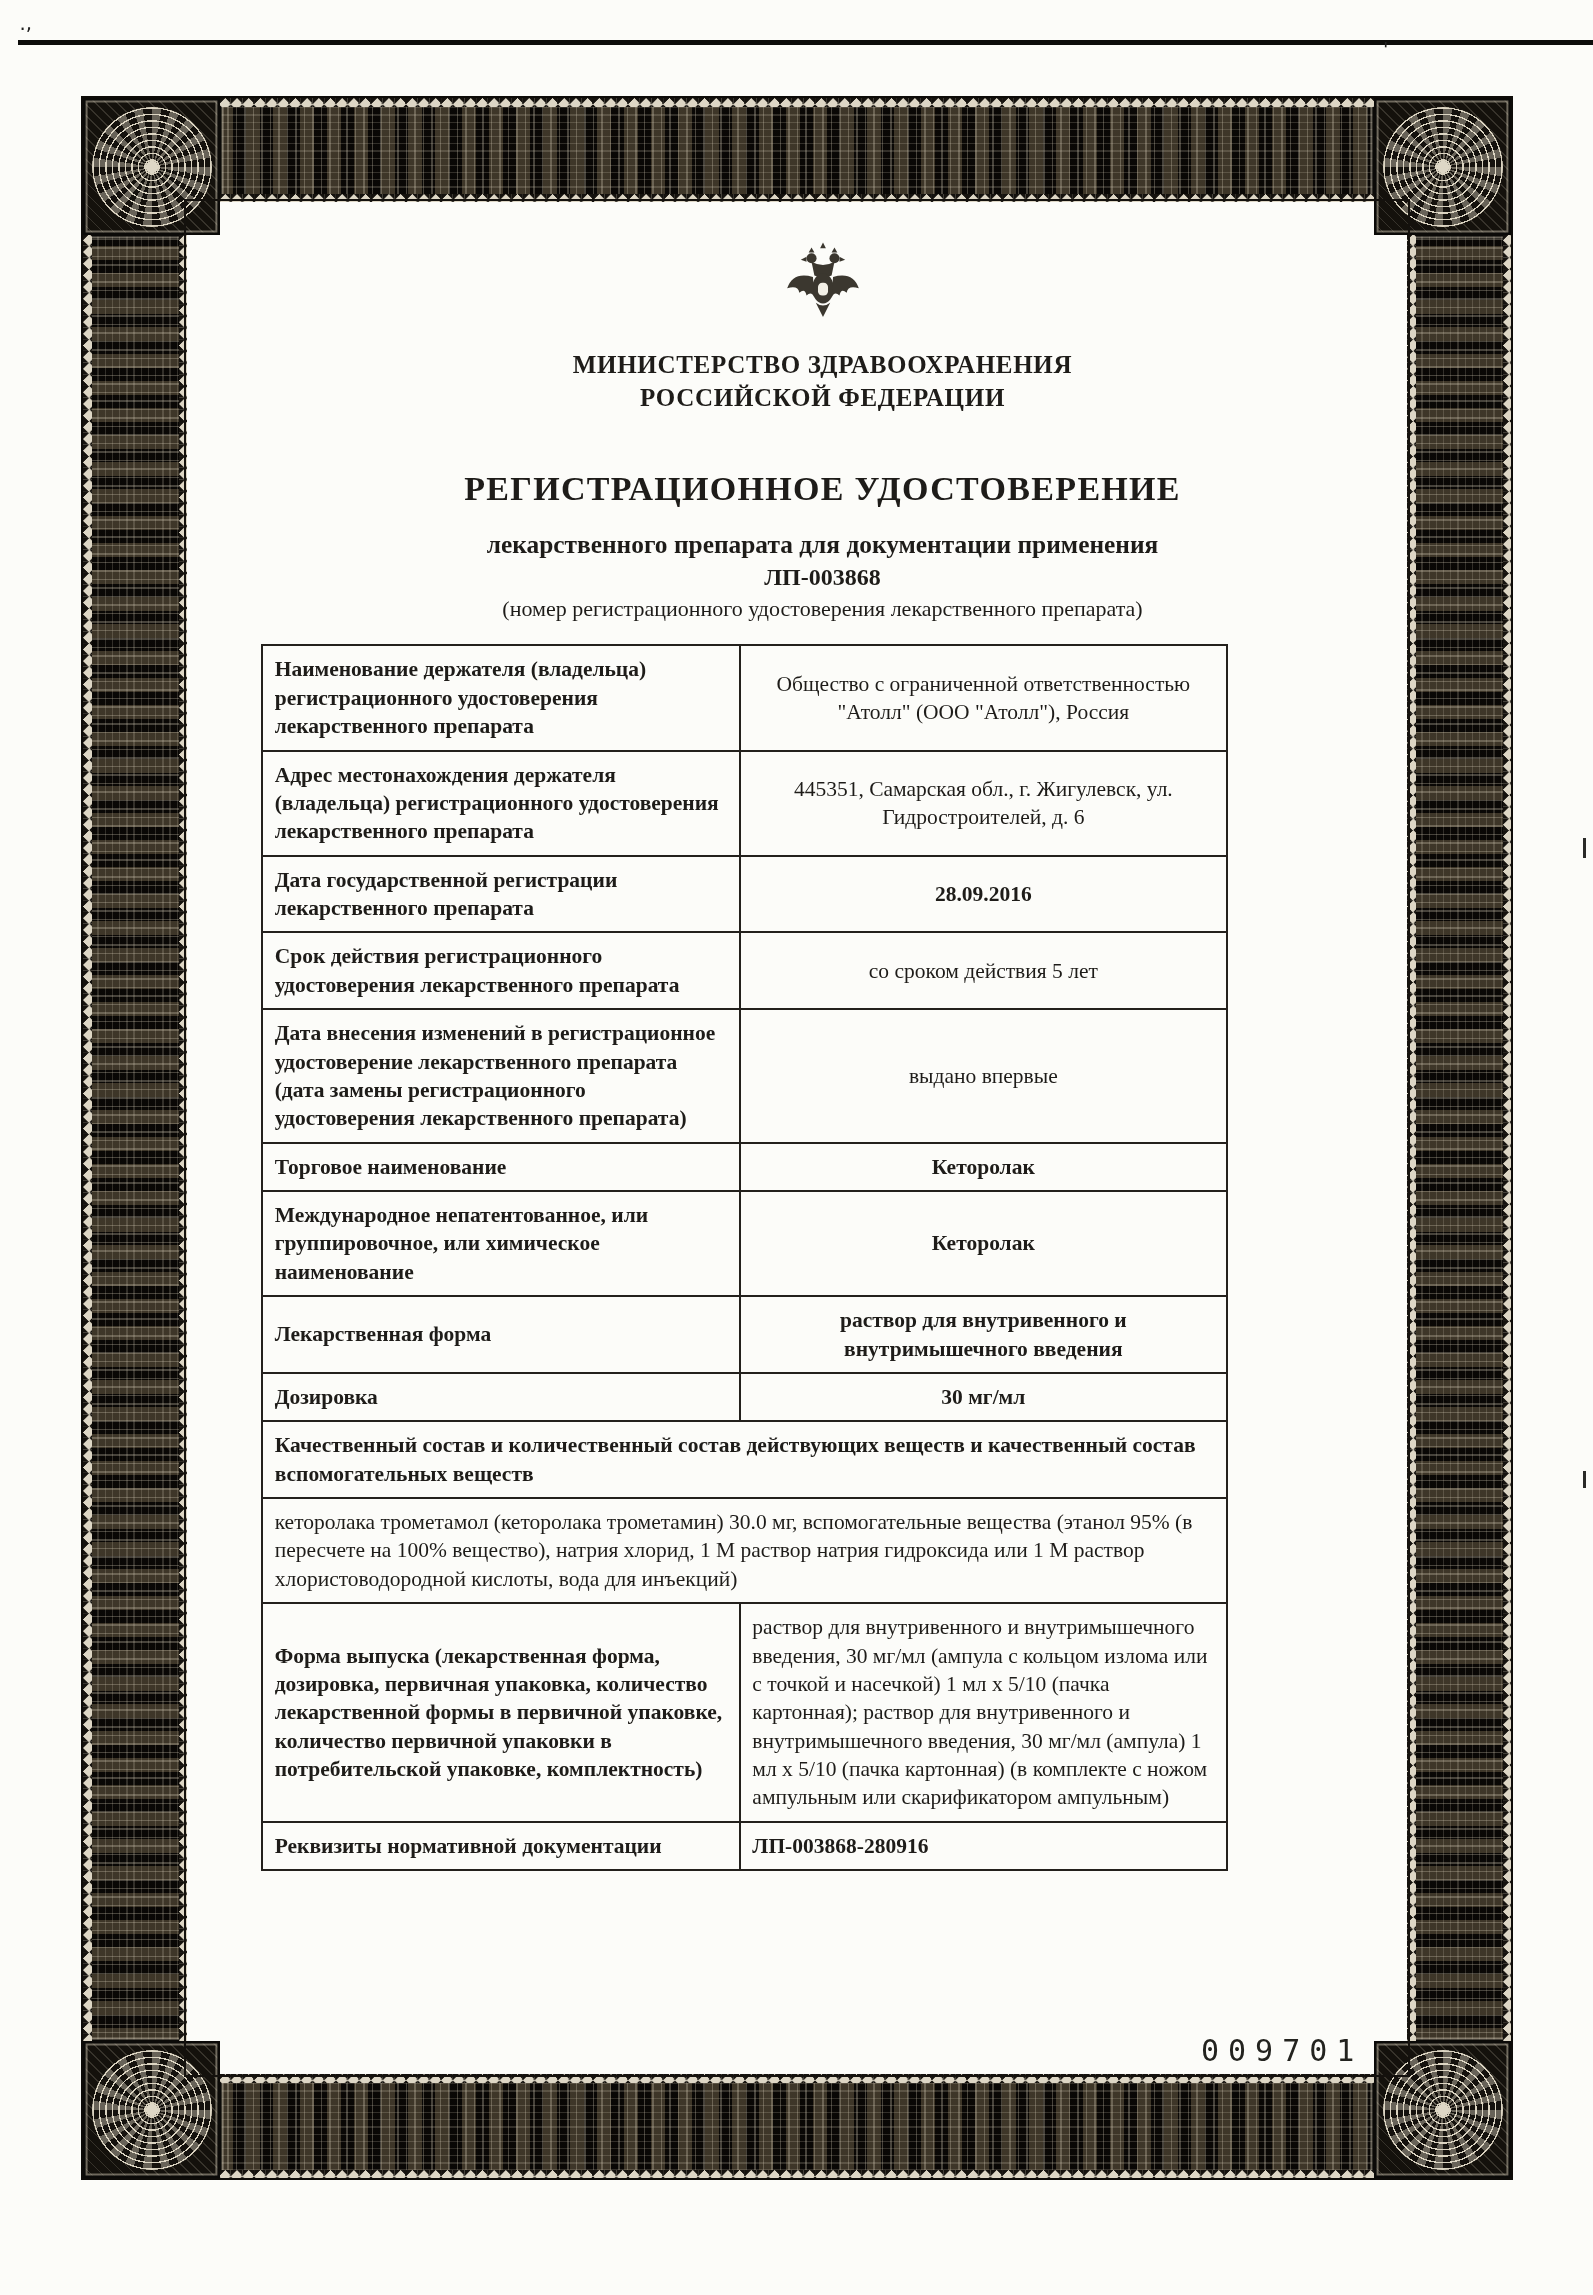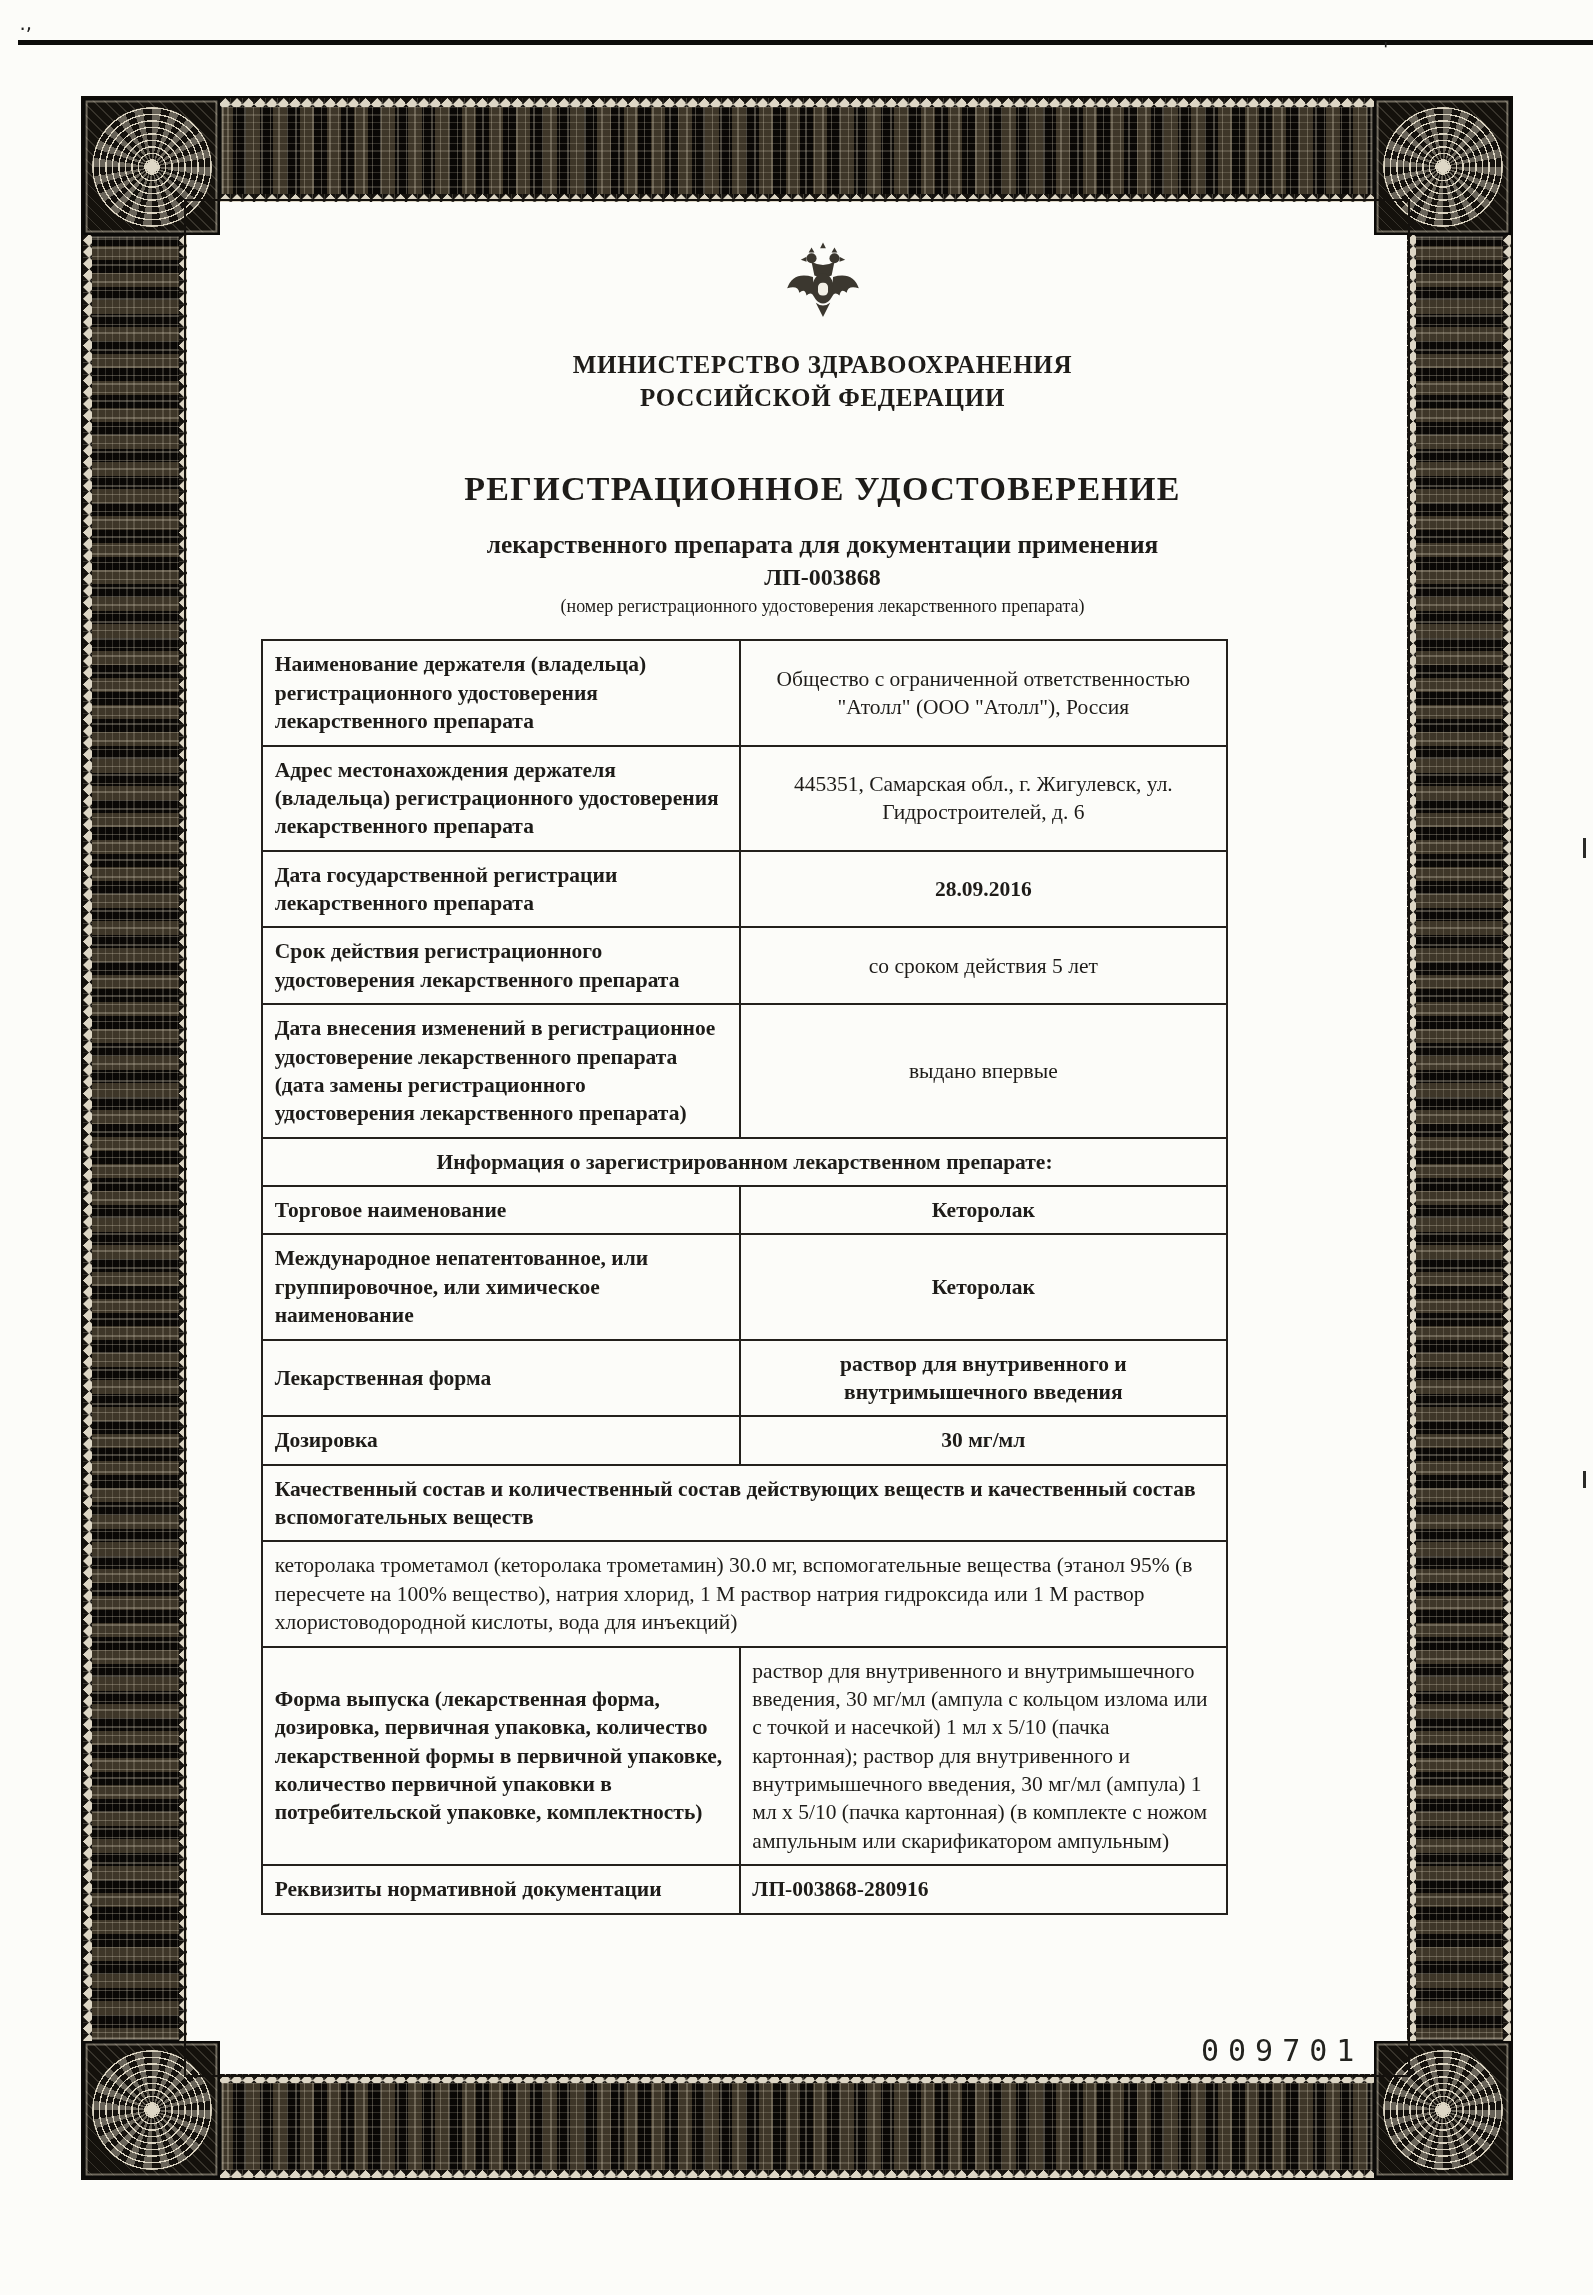--- a/index.html
+++ b/index.html
@@ -81,21 +81,21 @@
   .corner-br { bottom:0; right:0; }
 
   
   .content { position:absolute; left:261px; top:0; width:1123px; }
   .eagle { width:86px; height:91px; margin:240px auto 0; }
   .ministry { margin-top:17px; text-align:center; font-size:25px; font-weight:bold; line-height:1.32; letter-spacing:0.7px; }
   .doc-title { margin-top:56px; text-align:center; font-size:34px; font-weight:bold; letter-spacing:1.3px; }
   .doc-subtitle { margin-top:22px; text-align:center; font-size:25.4px; font-weight:bold; }
   .reg-number { margin-top:5.2px; text-align:center; font-size:24px; font-weight:bold; }
   .reg-number span { text-decoration-thickness:2px; text-underline-offset:3.9px; }
-  .reg-caption { margin-top:5.2px; text-align:center; font-size:18px; }
+  .reg-caption { margin-top:5.2px; text-align:center; font-size:22px; }
 
   table.reg { margin-top:22px; width:967px; border-collapse:collapse; table-layout:fixed; }
   table.reg td { border:2px solid #24211d; vertical-align:middle; padding:9px 11.7px; font-size:21.5px; line-height:1.32; }
   td.lbl { font-weight:bold; text-align:left; }
   td.val { text-align:center; }
   td.val-left { text-align:left; }
   td.full-center { text-align:center; font-weight:bold; }
   td.full-left-b { text-align:left; font-weight:bold; }
   td.full-left { text-align:left; }
   .bv { font-weight:bold; }
@@ -183,23 +183,20 @@
         </tr>
         <tr>
           <td class="lbl">Срок действия регистрационного удостоверения лекарственного препарата</td>
           <td class="val">со сроком действия 5 лет</td>
         </tr>
         <tr>
           <td class="lbl">Дата внесения изменений в регистрационное удостоверение лекарственного препарата (дата замены регистрационного удостоверения лекарственного препарата)</td>
           <td class="val">выдано впервые</td>
         </tr>
 
-        <tr>
-          <td class="full-center" colspan="2">Информация о зарегистрированном лекарственном препарате:</td>
-        </tr>
 
         <tr>
           <td class="lbl">Торговое наименование</td>
           <td class="val bv">Кеторолак</td>
         </tr>
         <tr>
           <td class="lbl">Международное непатентованное, или группировочное, или химическое наименование</td>
           <td class="val bv">Кеторолак</td>
         </tr>
         <tr>

